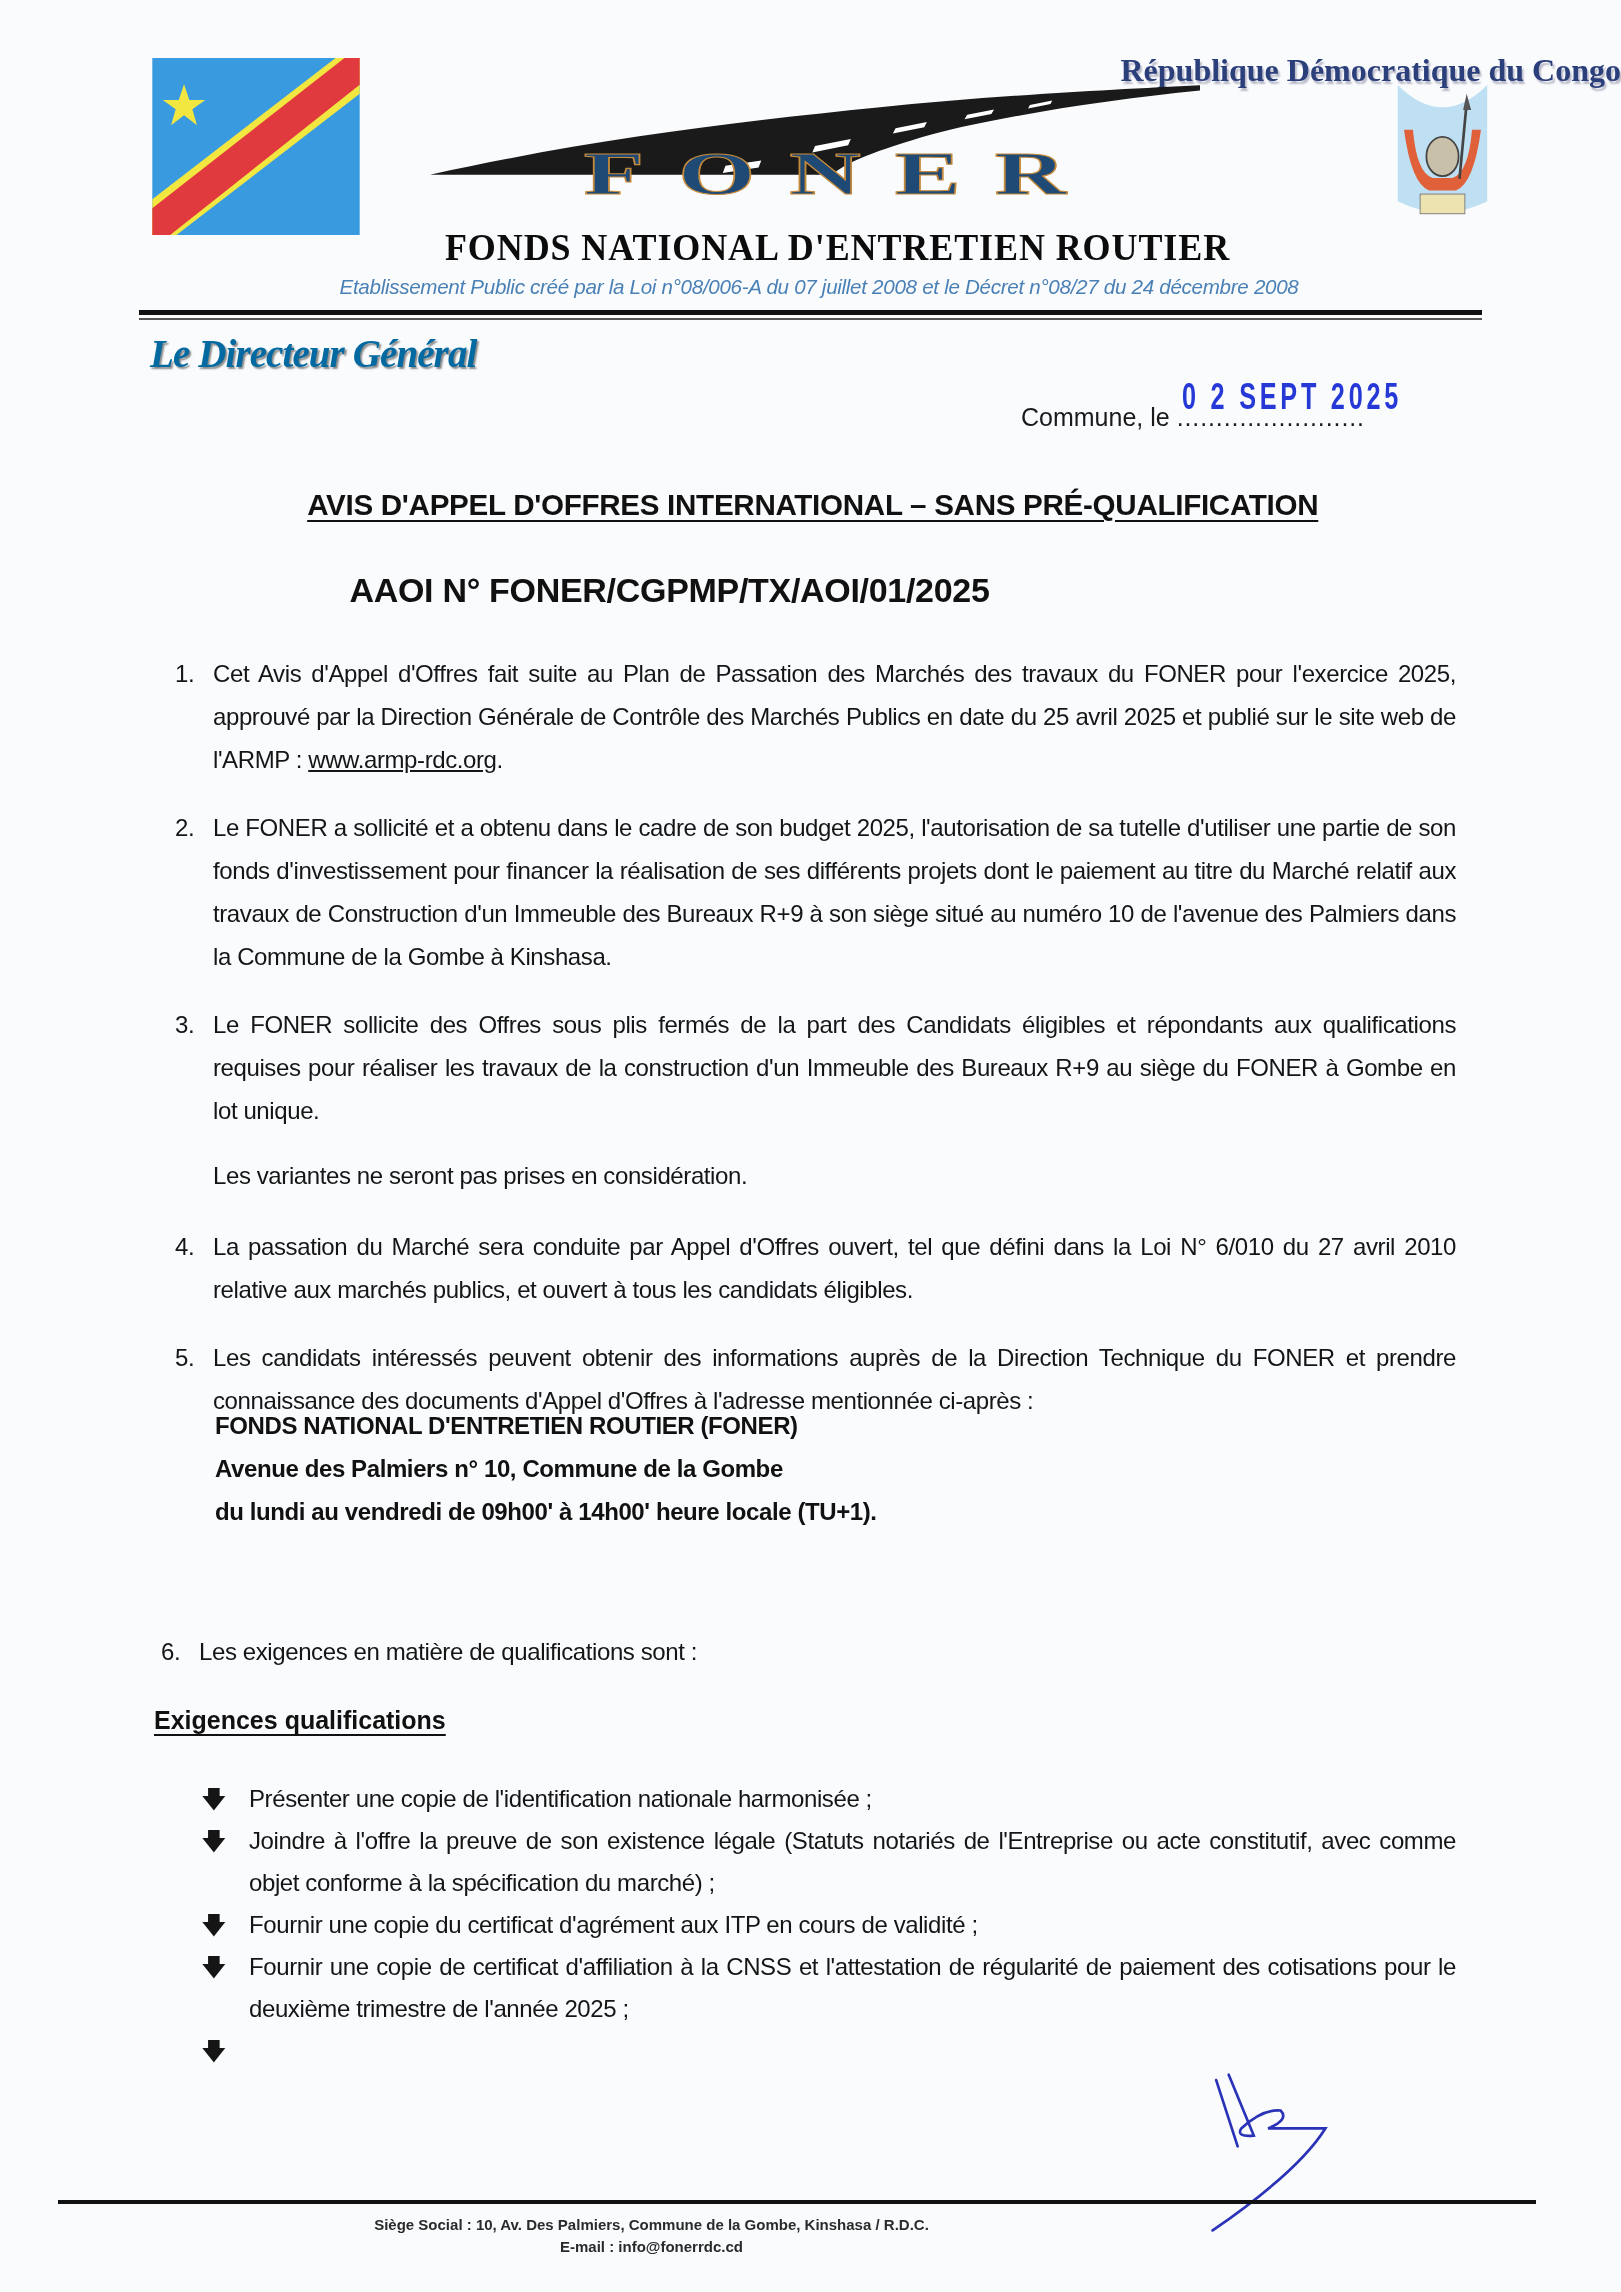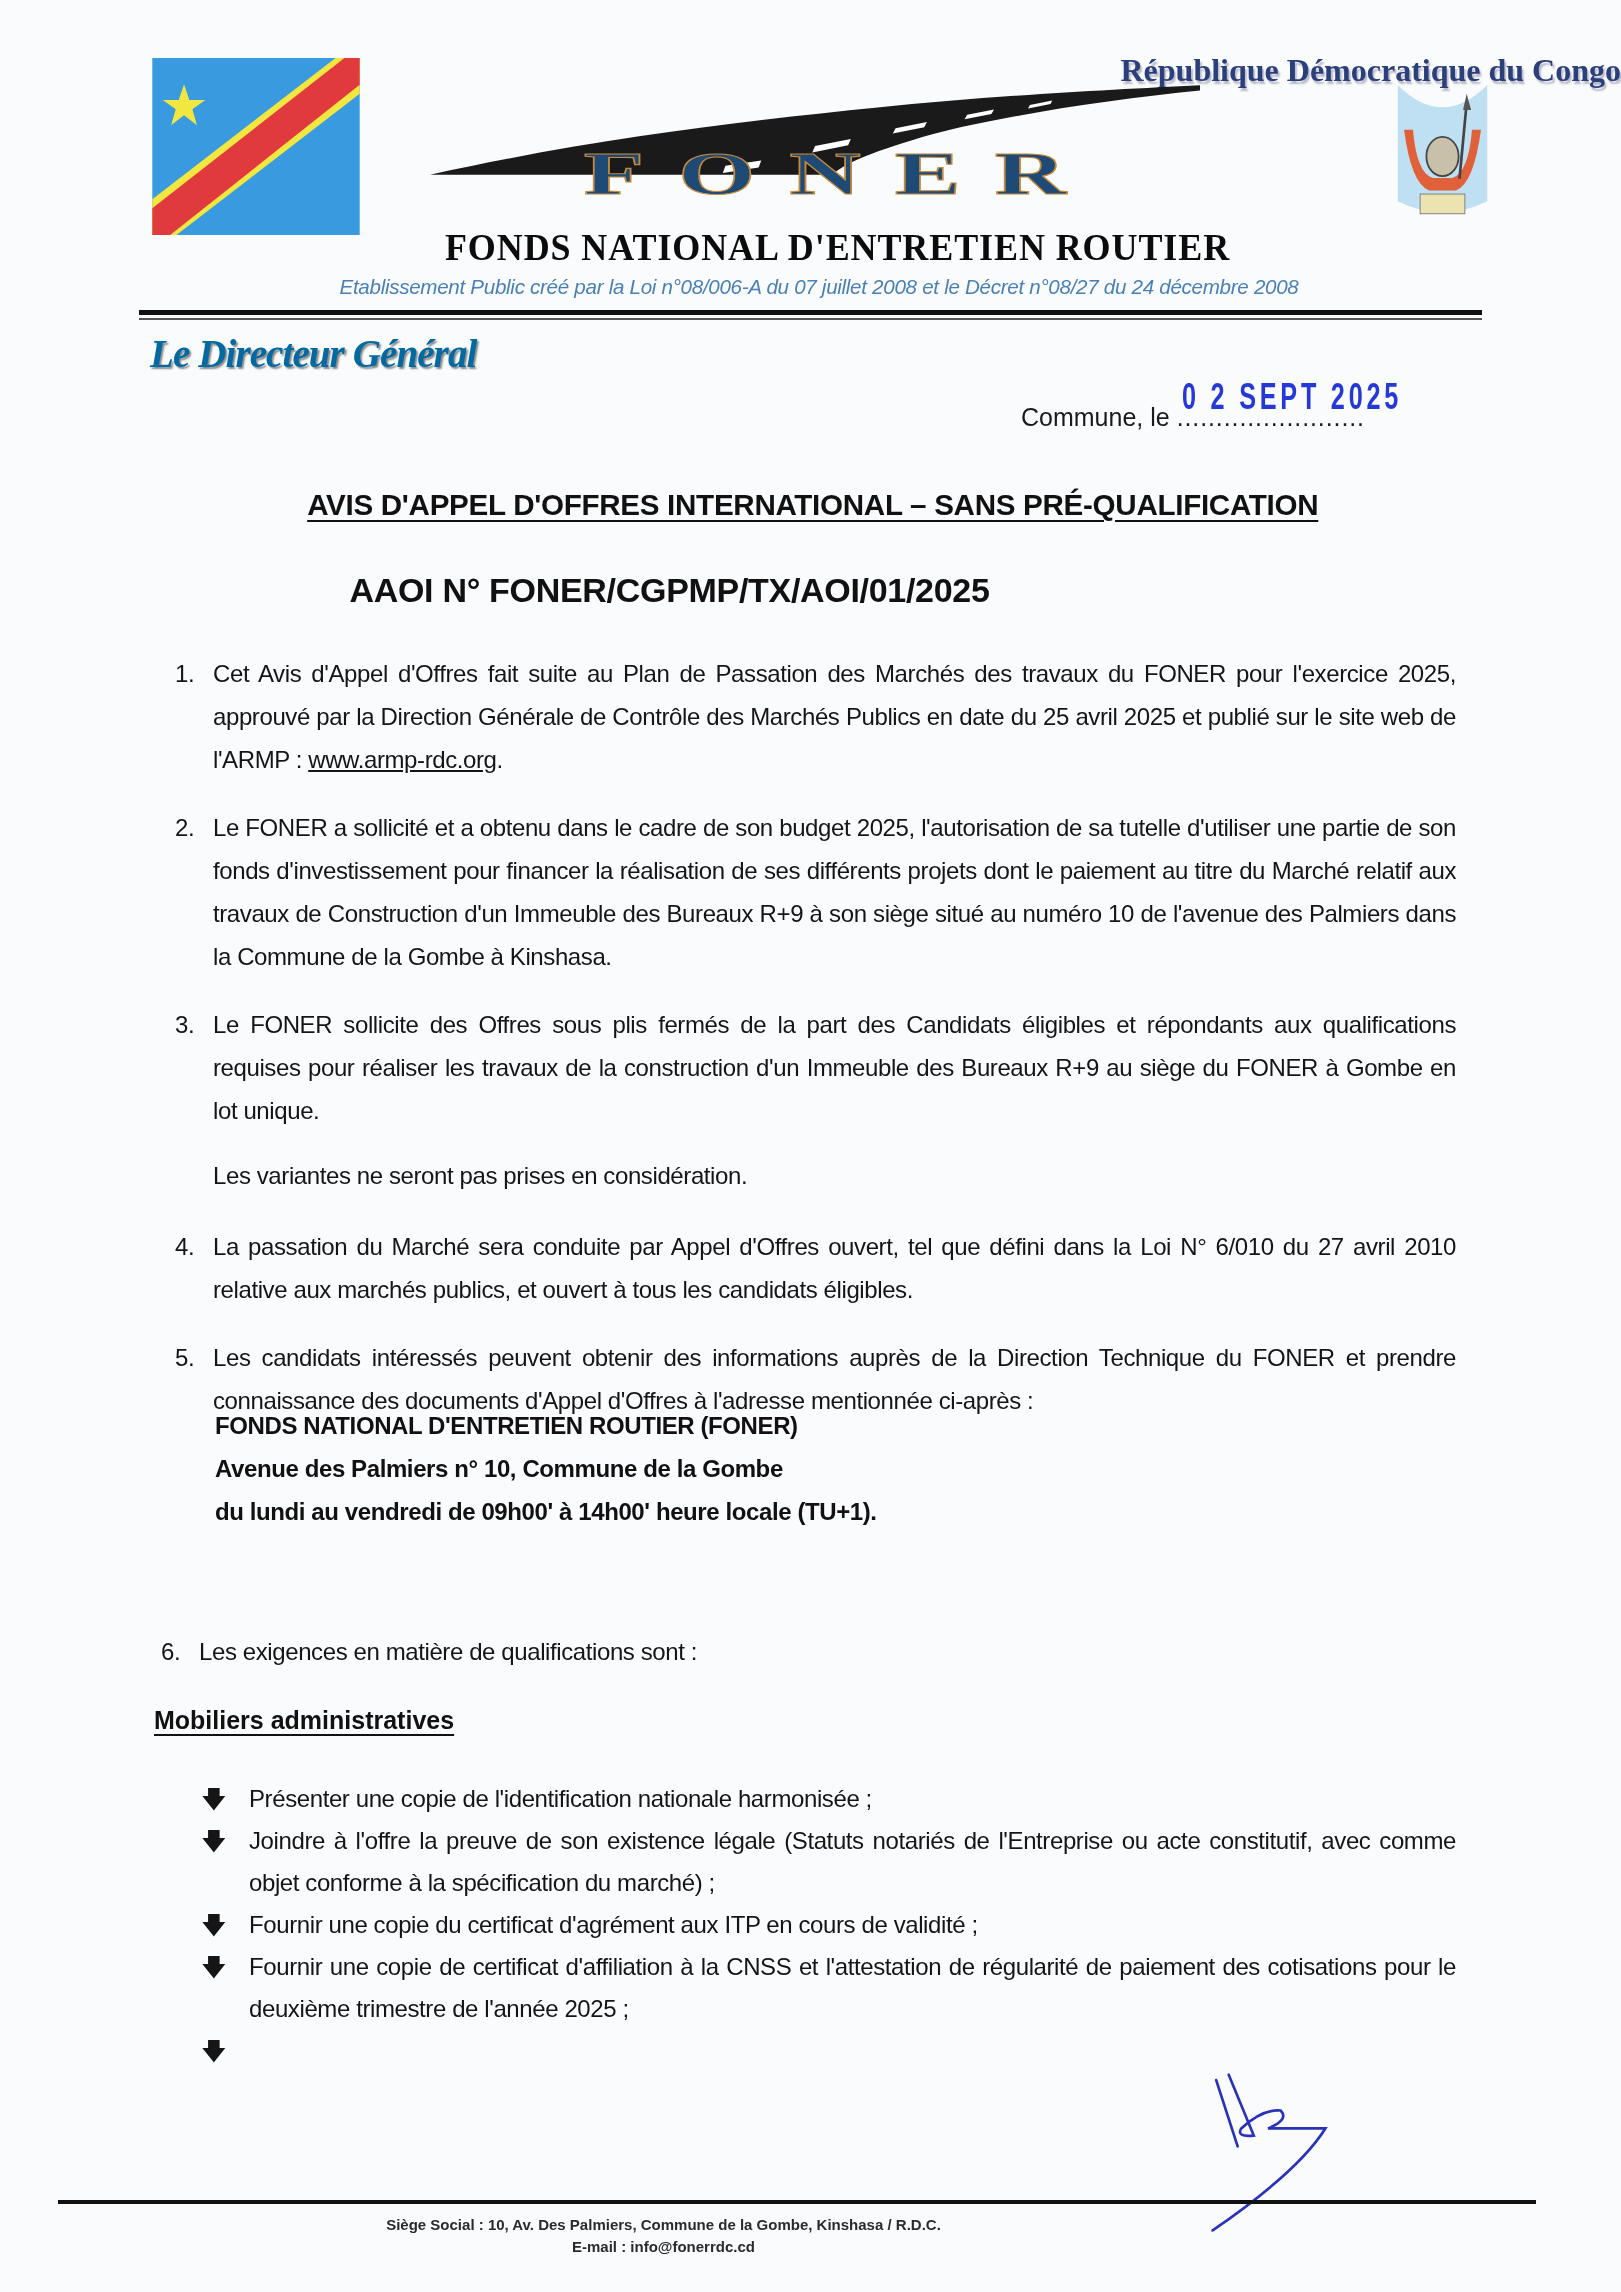--- a/index.html
+++ b/index.html
@@ -53,21 +53,21 @@
     .sub-heading { position: absolute; left: 154px; top: 1706px; font-weight: bold; font-size: 25px;
       text-decoration: underline; text-underline-offset: 4.5px; color: #111; }
 
     .bullets { position: absolute; left: 202px; top: 1778px; width: 1254px; font-size: 24px; line-height: 42px; color: #151515; letter-spacing: -0.4px; }
     .bullet { position: relative; padding-left: 47px; text-align: justify; }
     .bullet .arrow { position: absolute; left: 0; top: 0; font-weight: bold; font-size: 23px; }
 
     .signature { left: 1182px; top: 2064px; width: 233px; height: 170px; }
 
     .rule-bottom { left: 58px; width: 1478px; top: 2200px; height: 3.6px; background: #111; }
-    .footer { left: 12px; width: 1285px; top: 2214px; text-align: center; font-size: 15px; font-weight: bold; color: #2a2a2a; line-height: 21.5px; padding-left: 18px; box-sizing: border-box; }
+    .footer { left: 0; width: 1285px; top: 2214px; text-align: center; font-size: 15px; font-weight: bold; color: #2a2a2a; line-height: 21.5px; padding-left: 18px; box-sizing: border-box; }
   </style>
 </head>
 <body>
 
 <div class="abs flag">
   <svg width="208" height="177" viewBox="0 0 232 198">
     <rect width="232" height="198" fill="#3a9ae0"></rect>
     <polygon points="205,0 232,0 232,40 27,198 0,198 0,158" fill="#f2e640"></polygon>
     <polygon points="220,0 232,0 232,22 14,198 0,198 0,175 " fill="#e8e040"></polygon>
     <polygon points="215,0 232,0 232,30 20,198 0,198 0,168" fill="#e03a3e"></polygon>
@@ -143,21 +143,21 @@
   <div>FONDS NATIONAL D'ENTRETIEN ROUTIER (FONER)</div>
   <div>Avenue des Palmiers n° 10, Commune de la Gombe</div>
   <div>du lundi au vendredi de 09h00' à 14h00' heure locale (TU+1).</div>
 </div>
 
 <div class="para" style="top:1630px; left:161px;">
   <span class="num">6.</span>
   <span class="txt">Les exigences en matière de qualifications sont :</span>
 </div>
 
-<div class="sub-heading">Mobiliers administratives</div>
+<div class="sub-heading">Exigences qualifications</div>
 
 <div class="bullets">
   <div class="bullet">
     <span class="arrow">🡇</span>
     <span>Présenter une copie de l'identification nationale harmonisée ;</span>
   </div>
   <div class="bullet">
     <span class="arrow">🡇</span>
     <span>Joindre à l'offre la preuve de son existence légale (Statuts notariés de l'Entreprise ou acte constitutif, avec comme objet conforme à la spécification du marché) ;</span>
   </div>

